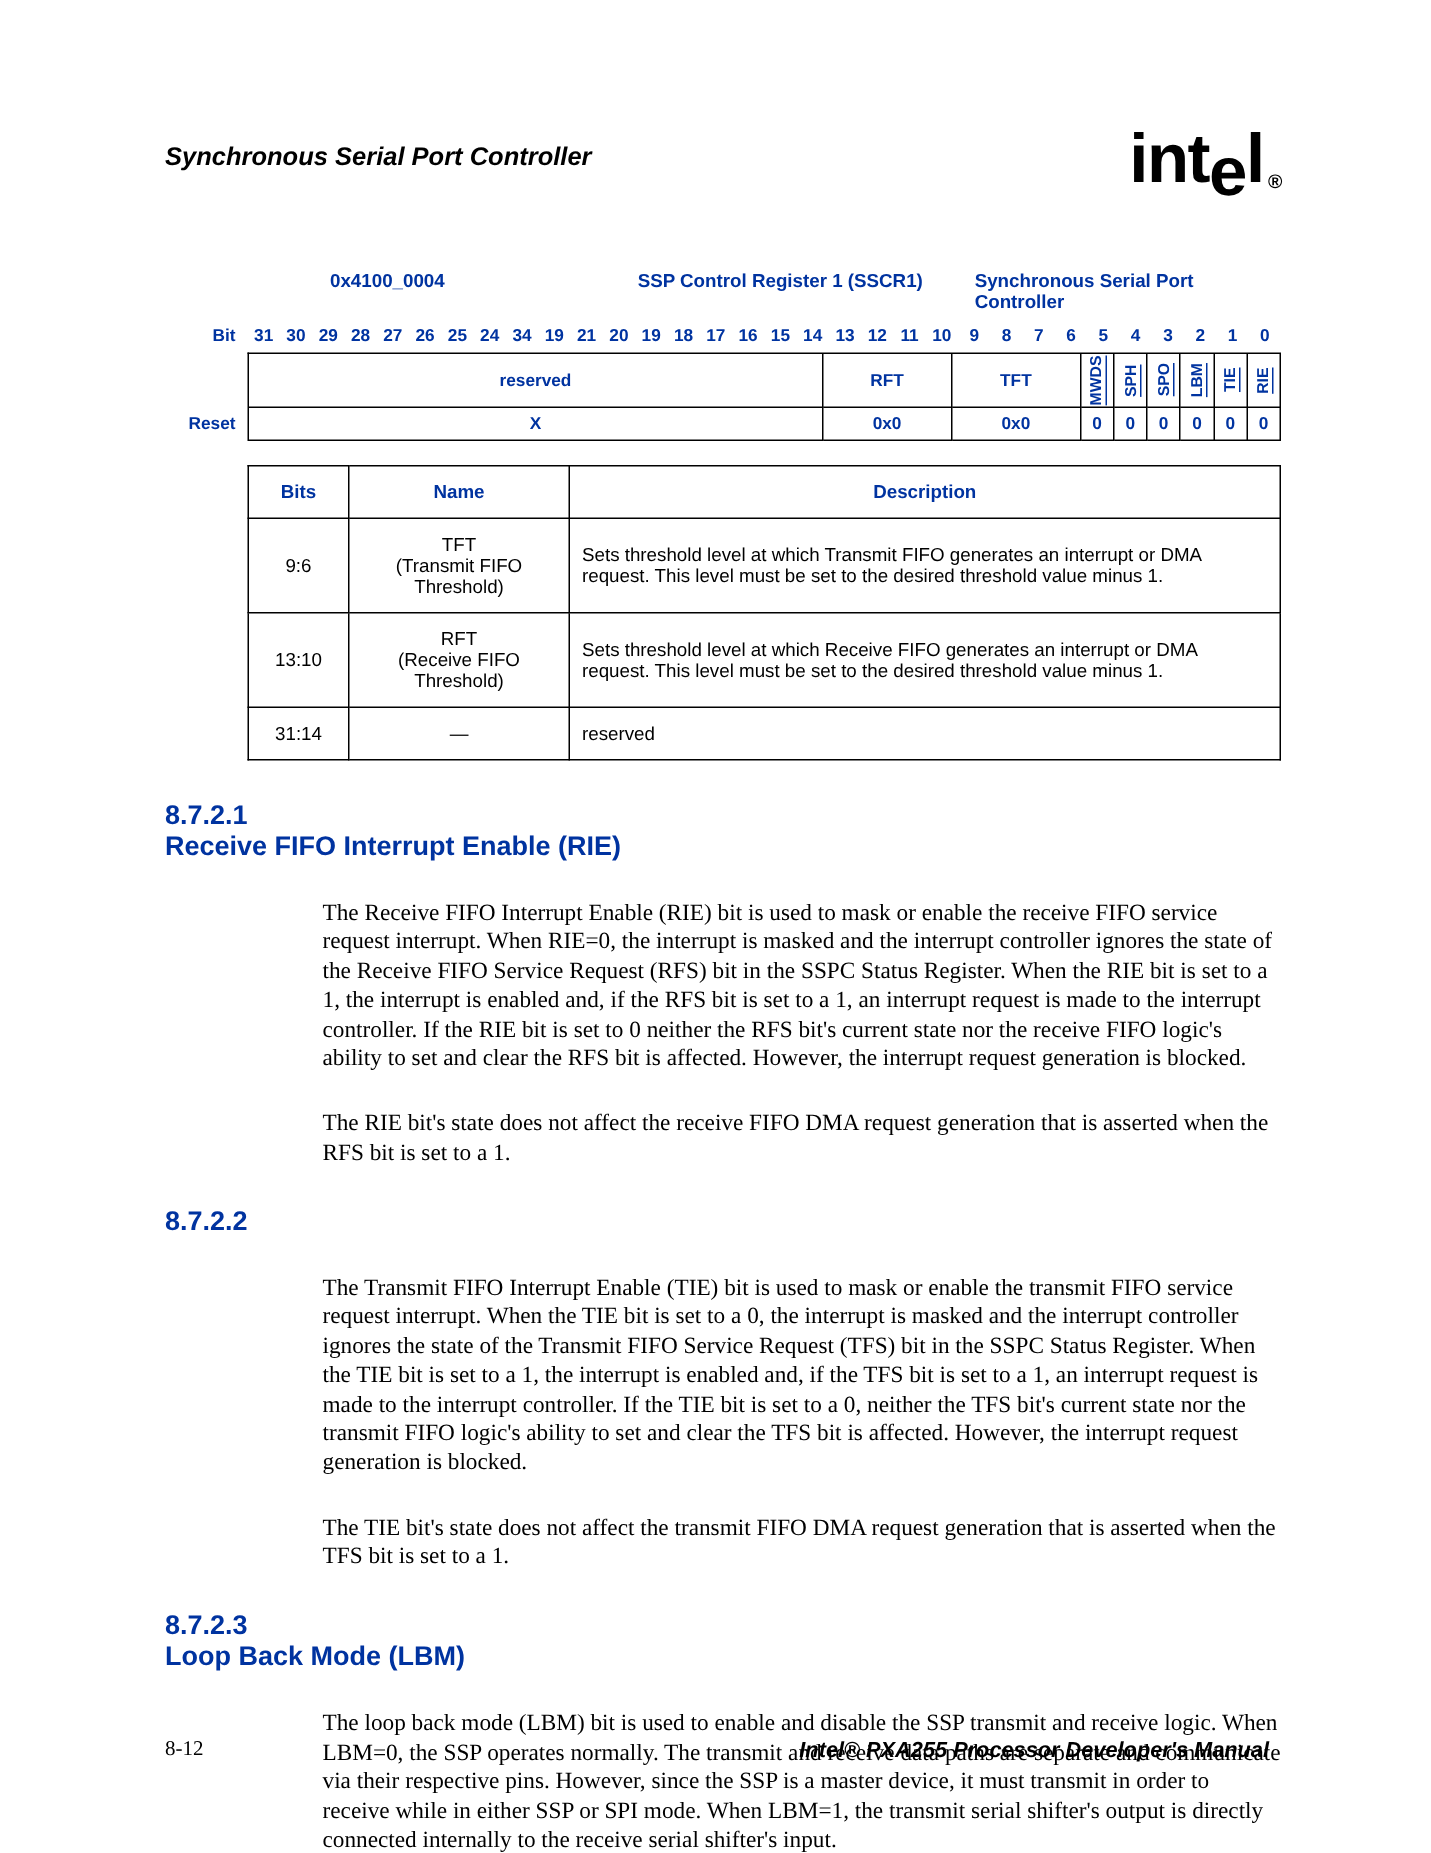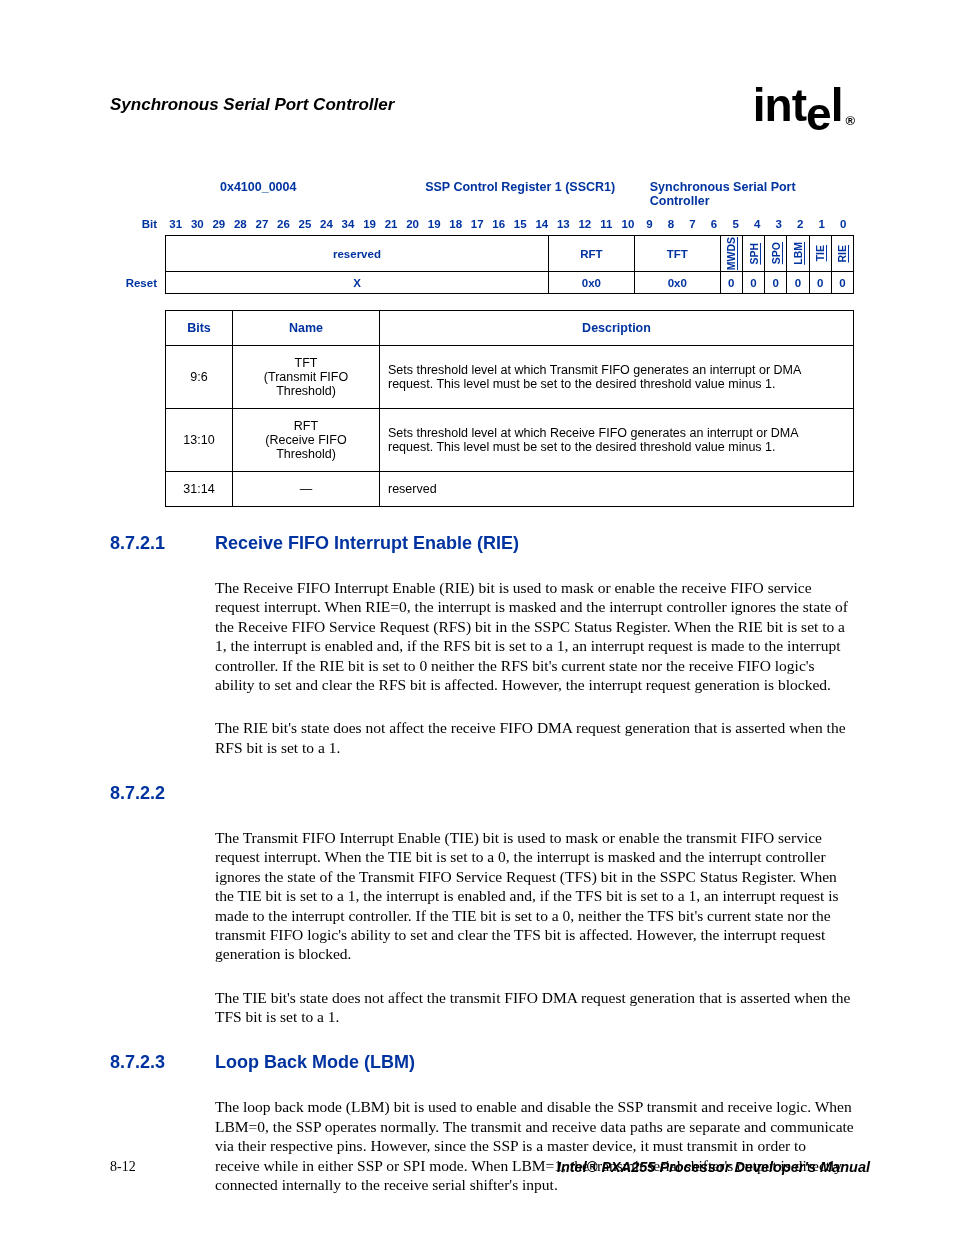--- a/index.html
+++ b/index.html
@@ -147,20 +147,21 @@
     text-align:center;
     font-size:12.5px;
   }
   .desc-table .bits-col { width:50px; text-align:center; }
   .desc-table .name-col { width:130px; text-align:center; }
   .desc-table td.desc { font-size:12.5px; }
 
   .section {
     margin-top: 26px;
     display:flex;
+    flex-direction:column;
   }
   .sec-num {
     color:#0033a0;
     font-family: Arial, Helvetica, sans-serif;
     font-weight:bold;
     font-size:18px;
     width:105px;
   }
   .sec-title {
     color:#0033a0;
@@ -172,21 +173,21 @@
     margin-left:105px;
     margin-top:24px;
     font-size:15.5px;
     line-height:1.25;
     text-align: left;
   }
   .footer {
     position:absolute;
     bottom:60px;
     left:110px;
-    right:84px;
+    right:108px;
     display:flex;
     justify-content:space-between;
     font-size:14px;
   }
   .footer .pg { }
   .footer .man {
     font-style: italic;
     font-weight: bold;
     font-family: Arial, Helvetica, sans-serif;
     font-size: 14.5px;

